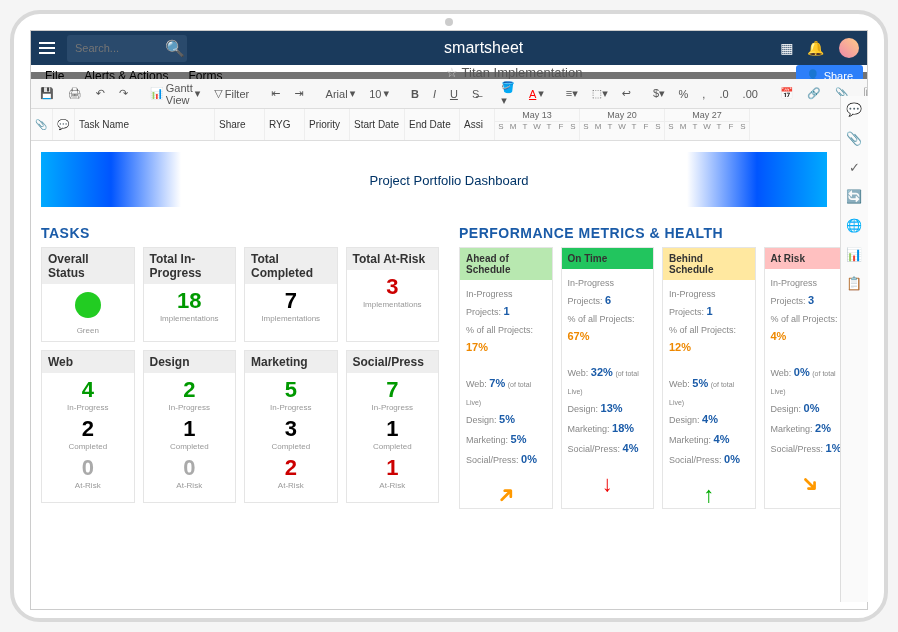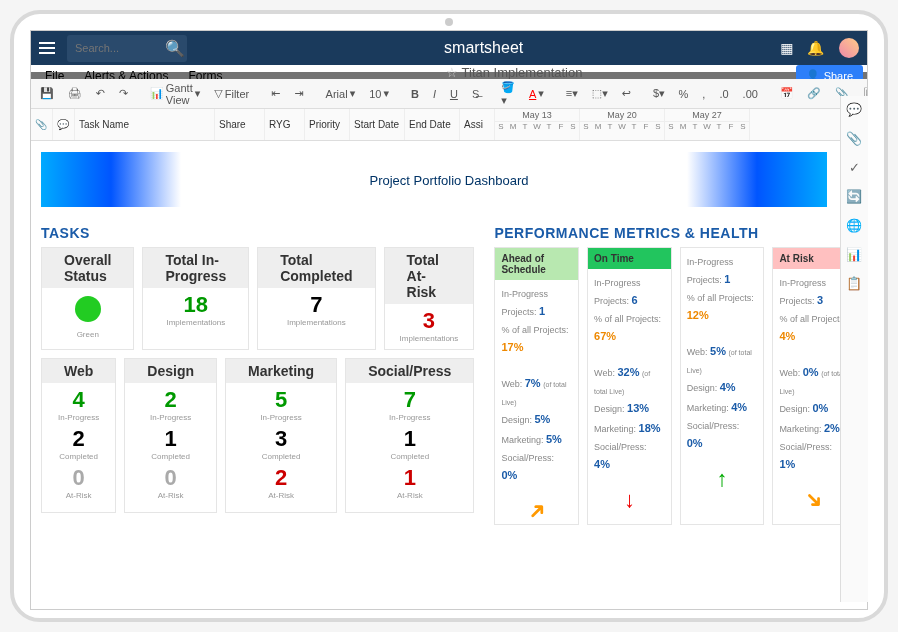--- a/index.html
+++ b/index.html
@@ -35,21 +35,21 @@
 .bgraphic{position:absolute;width:140px;height:55px;background:linear-gradient(90deg,#0af,#05f,#fff);top:7px}
 .bgraphic.left{left:10px}
 .bgraphic.right{right:40px;background:linear-gradient(90deg,#fff,#05f,#0af)}
 .btitle{font-size:26px;color:#003366;z-index:1;text-align:center}
 .bsub{font-size:13px;color:#003366;z-index:1}
 .dash{display:flex;padding:0 10px 0 10px;gap:20px}
 .half{flex:1}
 .sectitle{font-size:14px;font-weight:bold;color:#1a5ba8;padding:6px 0;letter-spacing:.5px}
 .row4{display:flex;gap:8px;margin-bottom:8px}
 .card{flex:1;background:#fff;border:1px solid #e5e5e5}
-.chead{background:#eee;font-size:14px;font-weight:bold;padding:4px 22px;color:#333}
+.chead{background:#eee;font-size:12px;font-weight:bold;padding:4px 6px;color:#333}
 .cbody{text-align:center;padding:6px 2px}
 .big{font-size:22px;font-weight:bold;line-height:1}
 .small{font-size:8px;color:#999;margin-top:2px}
 .circle{width:26px;height:26px;border-radius:50%;background:#2c2;display:inline-block;margin:2px}
 .green{color:#090}
 .red{color:#c00}
 .black{color:#000}
 .gray{color:#aaa}
 .stack .item{margin-bottom:6px}
 .phead{font-size:10px;font-weight:bold;padding:5px 6px;color:#333}
@@ -314,20 +314,21 @@
                 <div class="phead ph-green">Ahead of Schedule</div>
                 <div class="pbody">In-Progress Projects: <b>1</b><br>% of all Projects: <span class="pct">17%</span><br><br>Web: <b>7%</b> <span style="font-size:7px">(of total Live)</span><br>Design: <b>5%</b><br>Marketing: <b>5%</b><br>Social/Press: <b>0%</b></div>
                 <div class="arrow"><span class="arr-up-o">➜</span></div>
               </div>
               <div class="card">
                 <div class="phead ph-blue">On Time</div>
                 <div class="pbody">In-Progress Projects: <b>6</b><br>% of all Projects: <span class="pct">67%</span><br><br>Web: <b>32%</b> <span style="font-size:7px">(of total Live)</span><br>Design: <b>13%</b><br>Marketing: <b>18%</b><br>Social/Press: <b>4%</b></div>
                 <div class="arrow"><span class="arr-dn-r">↓</span></div>
               </div>
               <div class="card">
+                <div class="phead ph-yellow">Behind Schedule</div>
                 <div class="pbody">In-Progress Projects: <b>1</b><br>% of all Projects: <span class="pct">12%</span><br><br>Web: <b>5%</b> <span style="font-size:7px">(of total Live)</span><br>Design: <b>4%</b><br>Marketing: <b>4%</b><br>Social/Press: <b>0%</b></div>
                 <div class="arrow"><span class="arr-up-g">↑</span></div>
               </div>
               <div class="card">
                 <div class="phead ph-red">At Risk</div>
                 <div class="pbody">In-Progress Projects: <b>3</b><br>% of all Projects: <span class="pct">4%</span><br><br>Web: <b>0%</b> <span style="font-size:7px">(of total Live)</span><br>Design: <b>0%</b><br>Marketing: <b>2%</b><br>Social/Press: <b>1%</b></div>
                 <div class="arrow"><span class="arr-dn-o">➜</span></div>
               </div>
             </div>
     </div>

